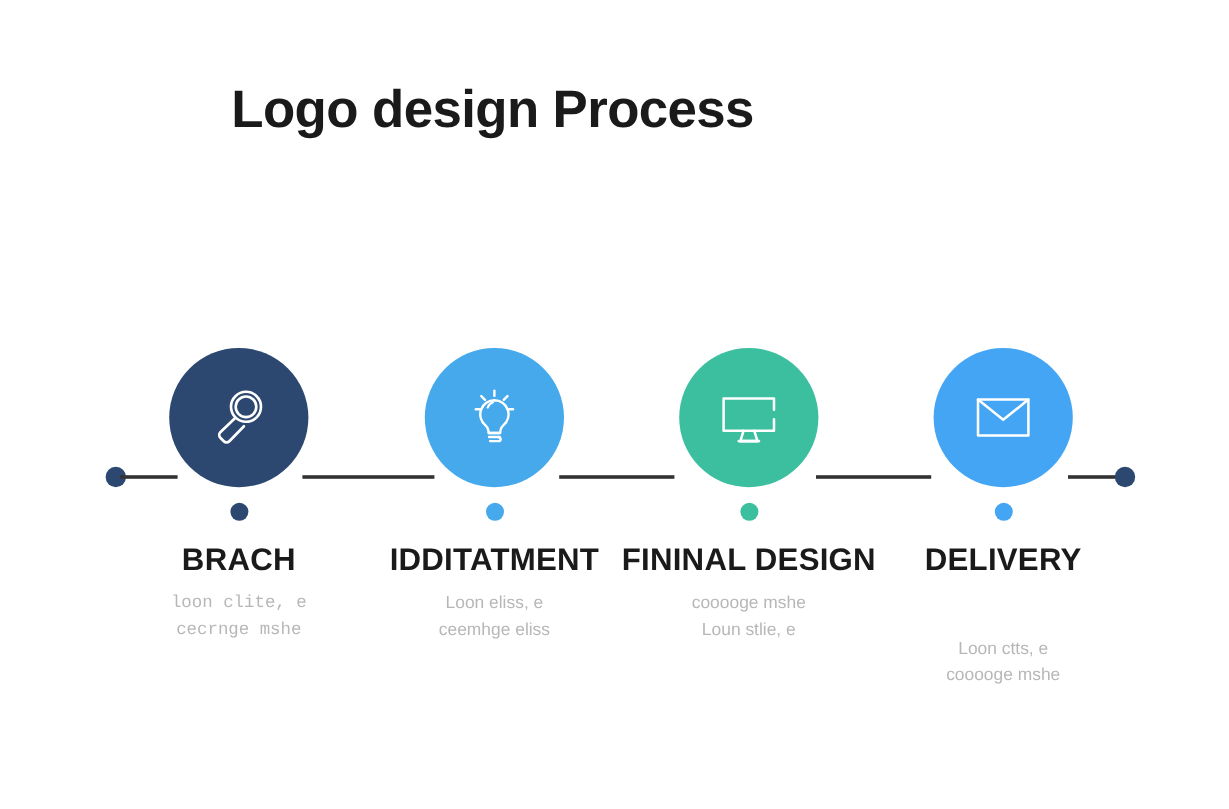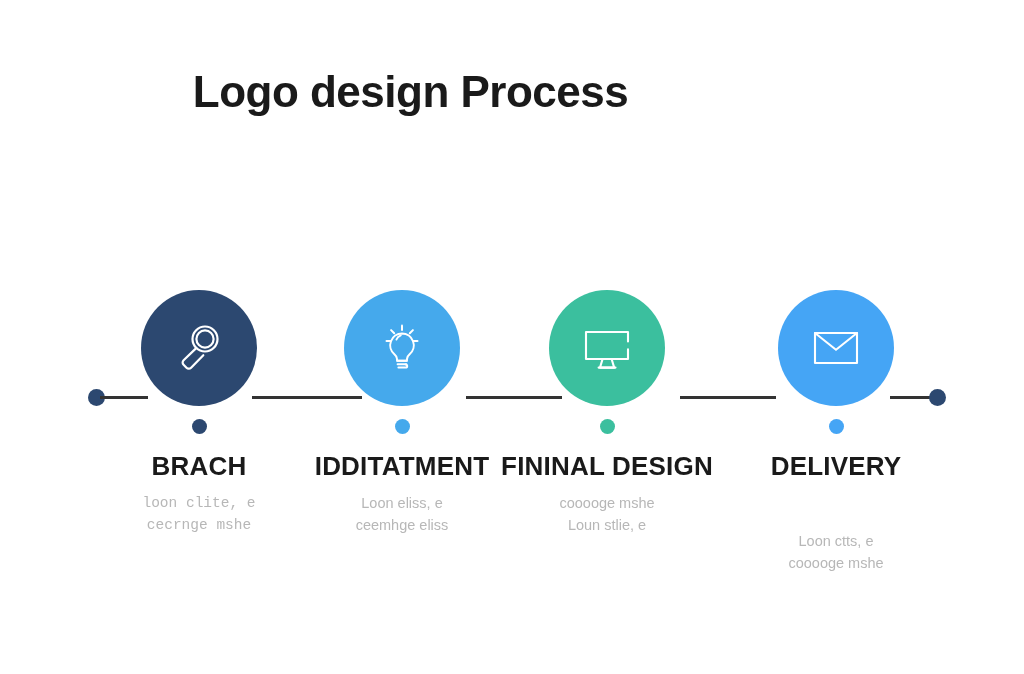--- a/index.html
+++ b/index.html
@@ -72,22 +72,22 @@
     position: absolute;
     inset: 0;
   }
   .step {
     position: absolute;
     top: 290px;
     width: 214px;
     text-align: center;
   }
   .step-0 { left: 92px;  }
-  .step-1 { left: 295px; }
-  .step-2 { left: 500px; }
+  .step-1 { left: 305px; }
+  .step-2 { left: 517px; }
   .step-3 { left: 729px; }
 
   .circle {
     width: 116px;
     height: 116px;
     border-radius: 50%;
     margin: 0 auto;
     display: flex;
     align-items: center;
     justify-content: center;

